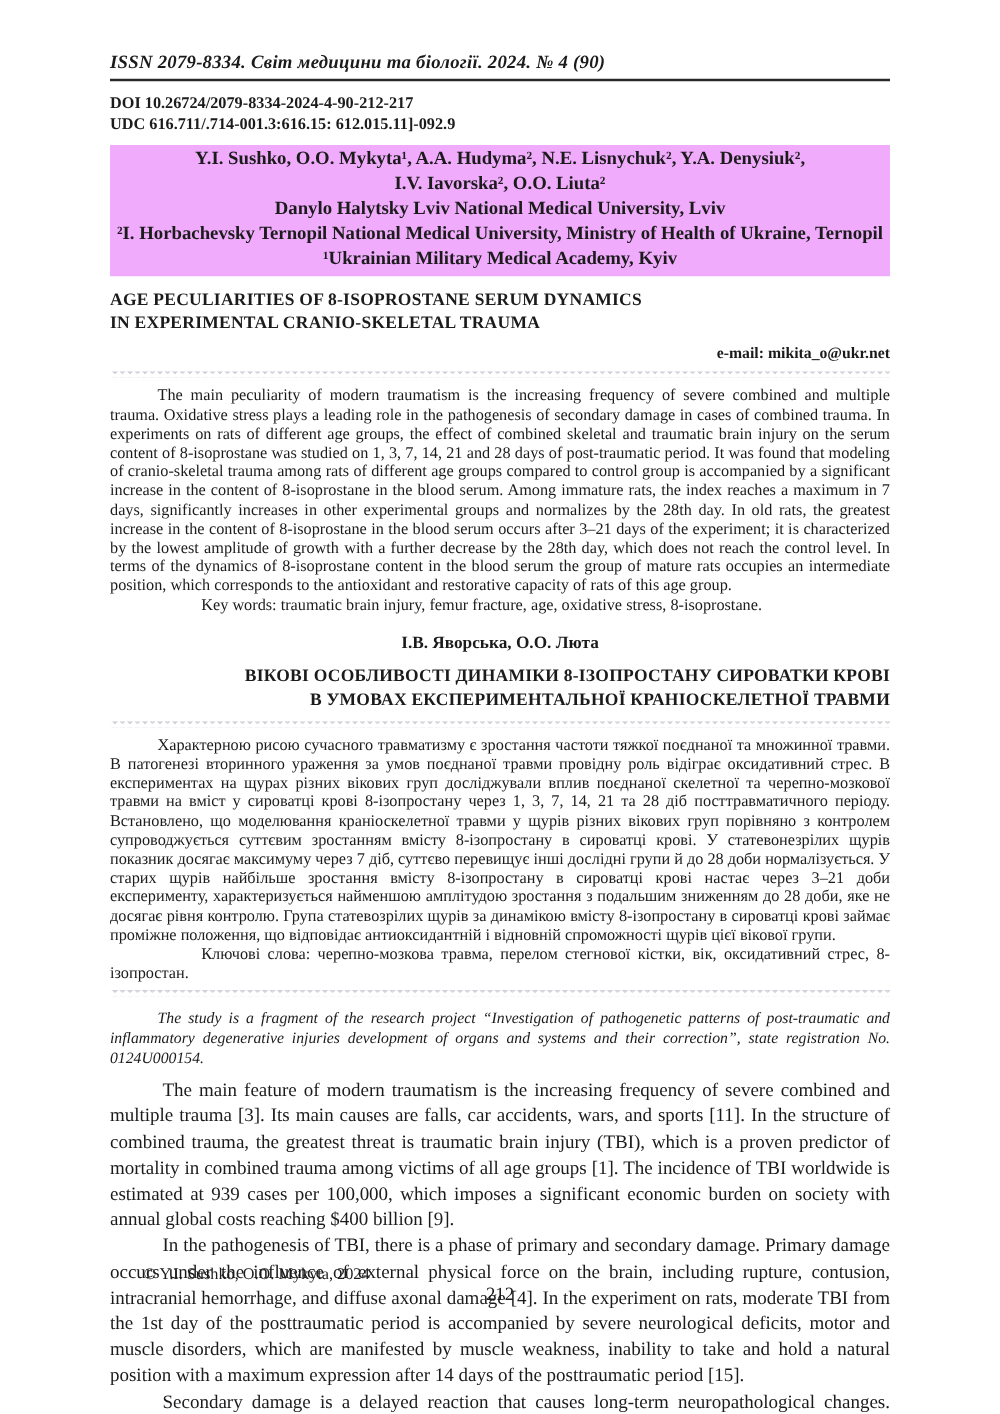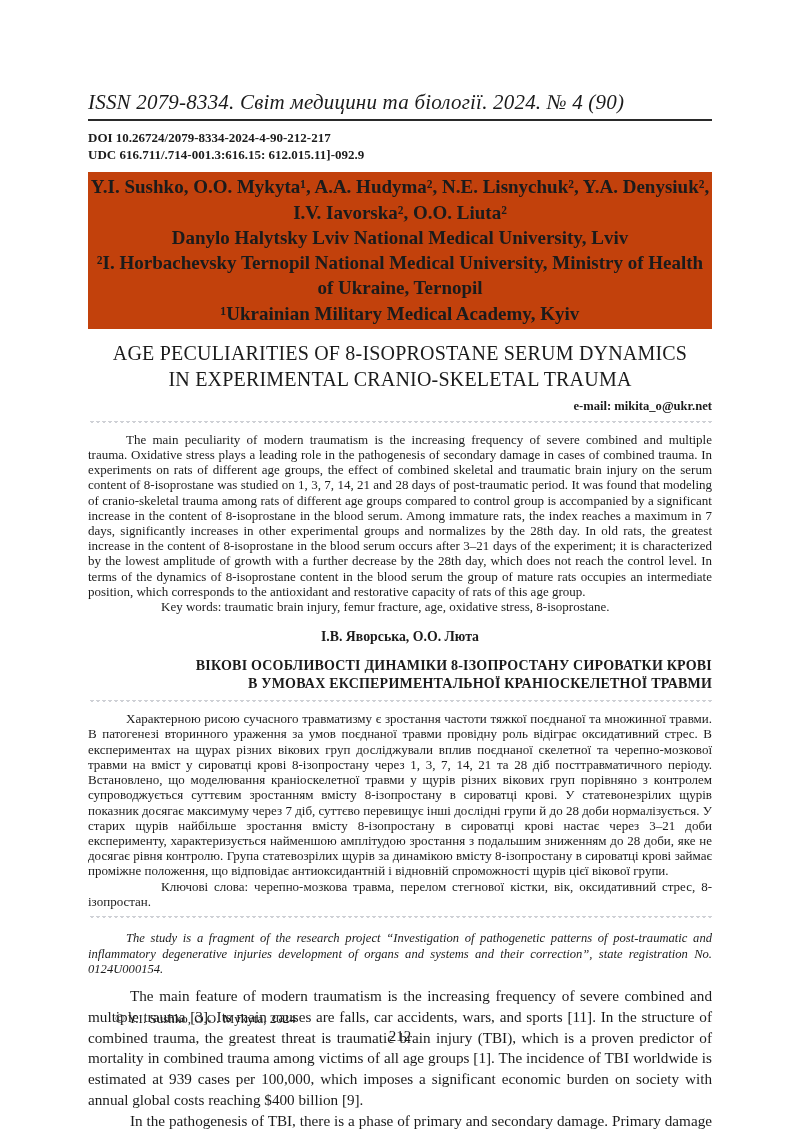--- a/index.html
+++ b/index.html
@@ -7,36 +7,35 @@
     width:800px;height:1131px;
     background:#ffffff;
     font-family:"Liberation Serif","DejaVu Serif",serif;
     color:#1b1b1b;
     -webkit-font-smoothing:antialiased;
   }
   .page{position:relative;width:800px;height:1131px;overflow:hidden;}
   .content{position:absolute;left:88px;top:42px;width:624px;}
 
   .issn-line{
-    font-size:21px;font-weight:normal;font-style:italic;
+    font-size:15px;font-weight:bold;font-style:italic;
     padding-bottom:4px;border-bottom:2.5px solid #2a2a2a;
     letter-spacing:.2px;
-    margin-top:48px;
   }
   .meta{margin-top:9px;font-size:13px;font-weight:bold;line-height:1.28;}
 
   .authors-block{
-    margin-top:9px;background:#c2410c;
+    margin-top:9px;background:#f0abfc;
     text-align:center;font-weight:bold;
-    font-size:19px;line-height:1.33;
+    font-size:15px;line-height:1.33;
     padding:2px 0 3px 0;
   }
   .title-en{
-    margin-top:11px;text-align:center;font-weight:normal;
-    font-size:20px;line-height:1.3;letter-spacing:.2px;
+    margin-top:11px;font-weight:bold;
+    font-size:14px;line-height:1.3;letter-spacing:.2px;
   }
   .email-line{margin-top:7px;text-align:right;font-size:12.6px;font-weight:bold;}
 
   .zigzag{
     height:5px;margin:7px 0 6px 0;
     background:
       linear-gradient(135deg,#c7cad0 25%,transparent 25%) -2px 0/6px 5px repeat-x,
       linear-gradient(225deg,#c7cad0 25%,transparent 25%) -2px 0/6px 5px repeat-x;
     opacity:.85;
   }

